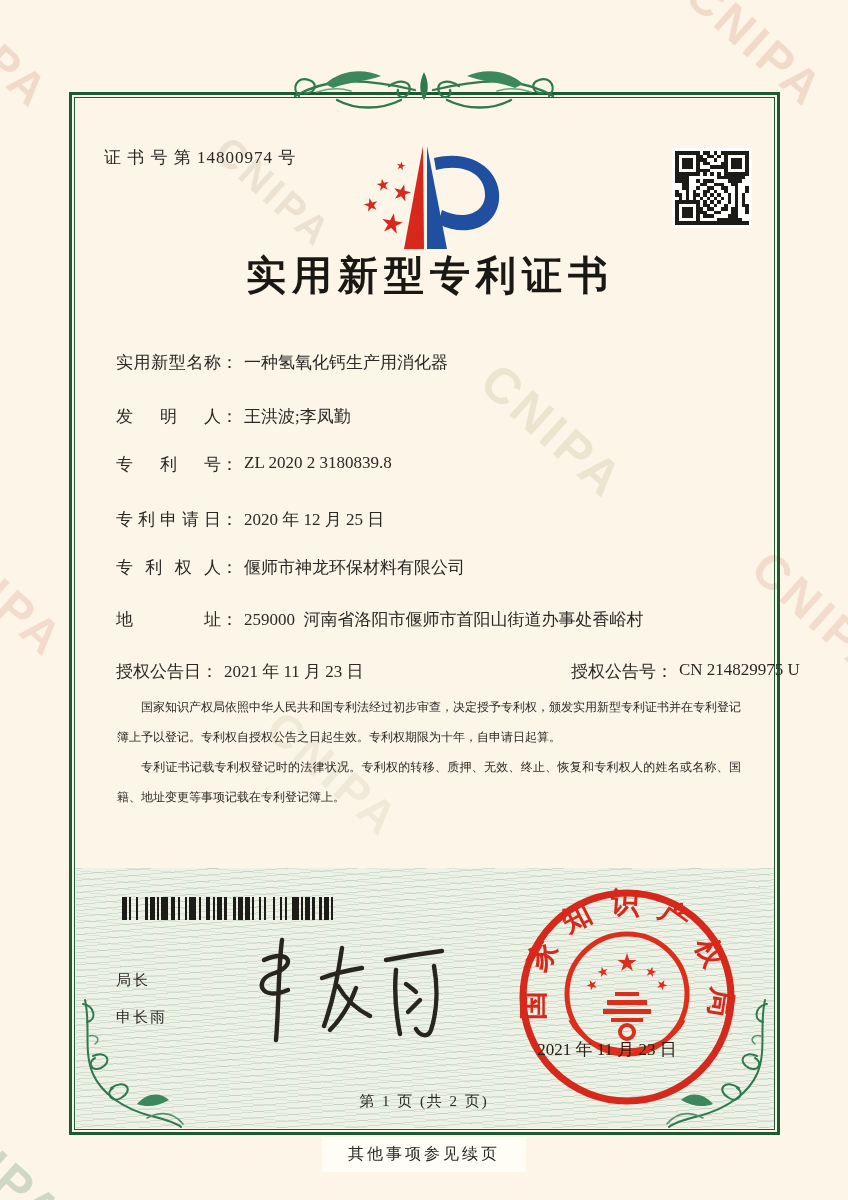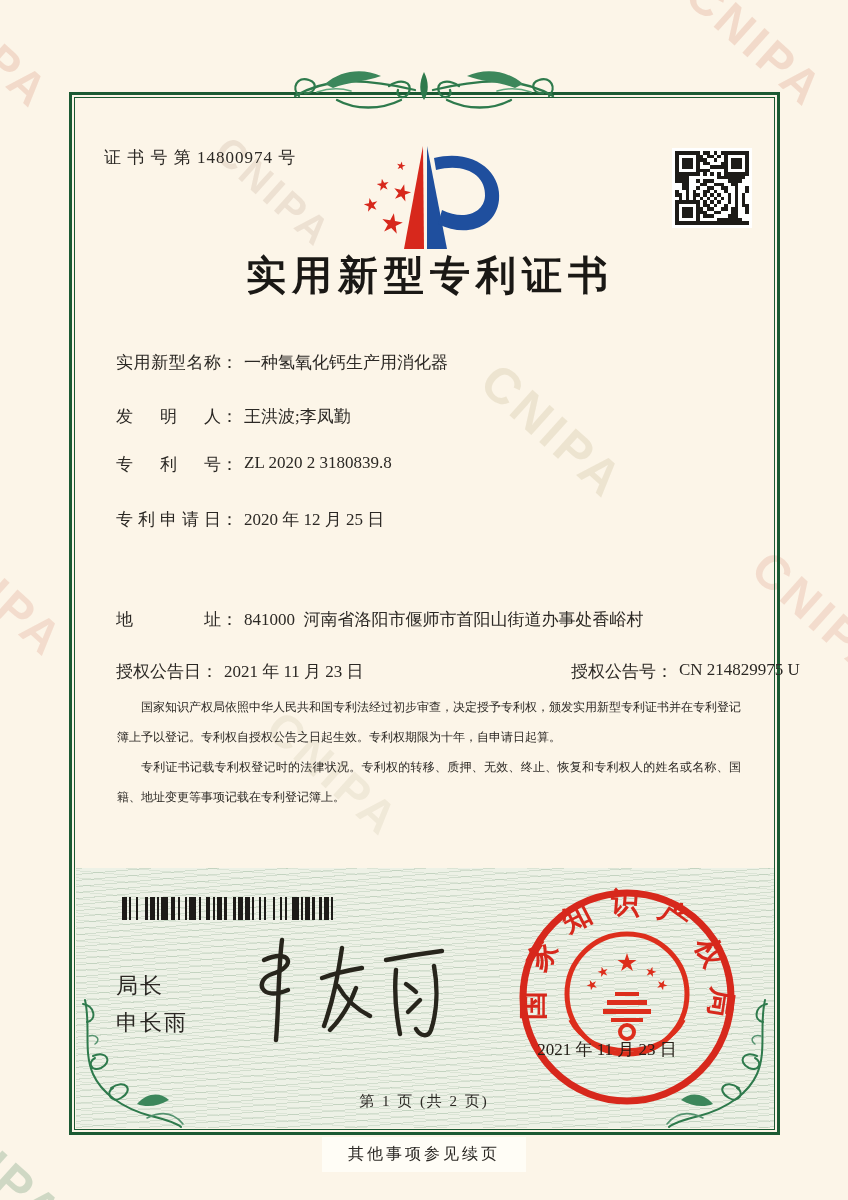--- a/index.html
+++ b/index.html
@@ -47,21 +47,21 @@
   .fcolon{display:inline-block;vertical-align:top;}
   .fval{display:inline-block;margin-left:6px;white-space:pre;vertical-align:top;}
   .grant-right{position:absolute;left:455px;top:0;}
   .paras{
     position:absolute;left:117px;top:692px;width:624px;font-size:12px;
     line-height:30px;text-align:justify;
   }
   .paras p{margin:0;text-indent:2em;}
   .barcode{position:absolute;left:122px;top:897px;width:216px;height:23px;}
   .barcode div{position:absolute;top:0;height:100%;background:#1d1b18;}
-  .signer{position:absolute;left:116px;font-size:22px;letter-spacing:2px;}
+  .signer{position:absolute;left:116px;font-size:15px;letter-spacing:2px;}
   .signature{position:absolute;left:238px;top:926px;}
   .sealwrap{position:absolute;left:512px;top:882px;width:230px;height:230px;}
   .sealdate{
     position:absolute;left:502px;top:1038px;width:210px;text-align:center;
     font-size:17px;color:#262019;white-space:pre;z-index:5;
   }
   .pageinfo{position:absolute;left:0;top:1092px;width:848px;text-align:center;font-size:15px;white-space:pre;letter-spacing:2px;}
   .note{
     position:absolute;left:0;top:1137px;width:848px;text-align:center;z-index:5;
   }
@@ -413,22 +413,25 @@
     </div>
     <div class="frow" style="top:405px;">
       <span class="flabel">发明人</span><span class="fcolon">：</span><span class="fval">王洪波;李凤勤</span>
     </div>
     <div class="frow" style="top:453px;">
       <span class="flabel">专利号</span><span class="fcolon">：</span><span class="fval">ZL 2020 2 3180839.8</span>
     </div>
     <div class="frow" style="top:508px;">
       <span class="flabel">专利申请日</span><span class="fcolon">：</span><span class="fval">2020 年 12 月 25 日</span>
     </div>
+    <div class="frow" style="top:556px;">
+      <span class="flabel">专利权人</span><span class="fcolon">：</span><span class="fval">偃师市神龙环保材料有限公司</span>
+    </div>
     <div class="frow" style="top:608px;">
-      <span class="flabel">地址</span><span class="fcolon">：</span><span class="fval">841000  河南省洛阳市偃师市首阳山街道办事处香峪村</span>
+      <span class="flabel">地址</span><span class="fcolon">：</span><span class="fval">259000  河南省洛阳市偃师市首阳山街道办事处香峪村</span>
     </div>
 
     <div class="frow" style="top:660px;width:640px;">
       <span>授权公告日：</span><span class="fval">2021 年 11 月 23 日</span>
       <span class="grant-right">
         <span>授权公告号：</span><span class="fval">CN 214829975 U</span>
       </span>
     </div>
 
     <div class="paras">

